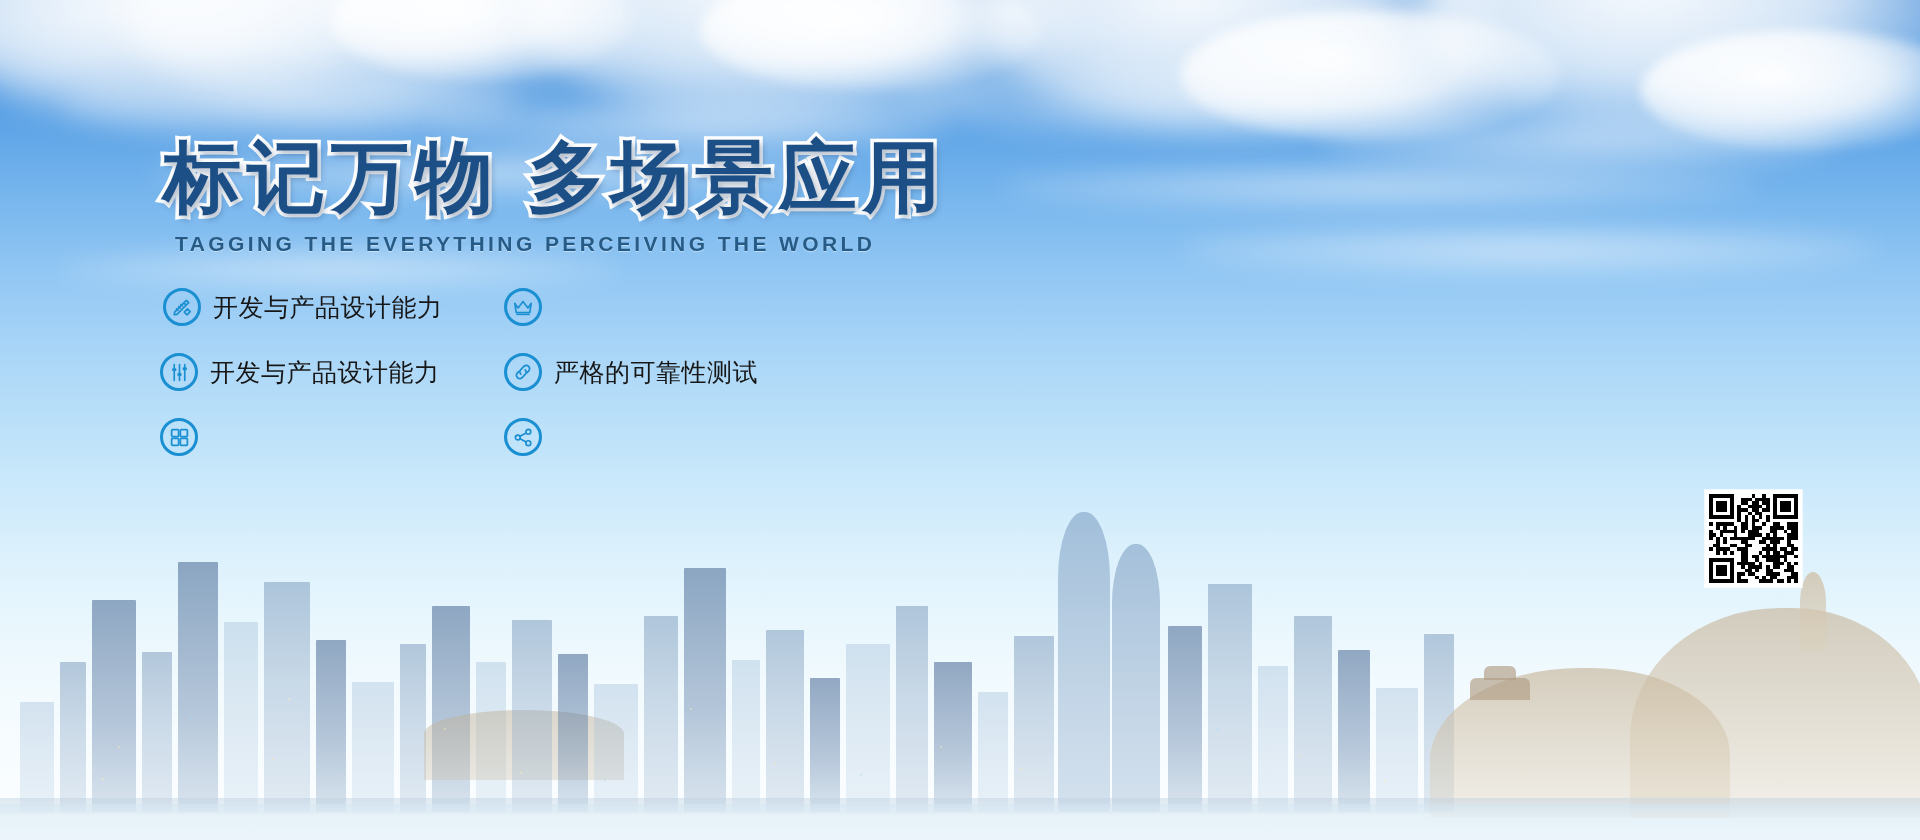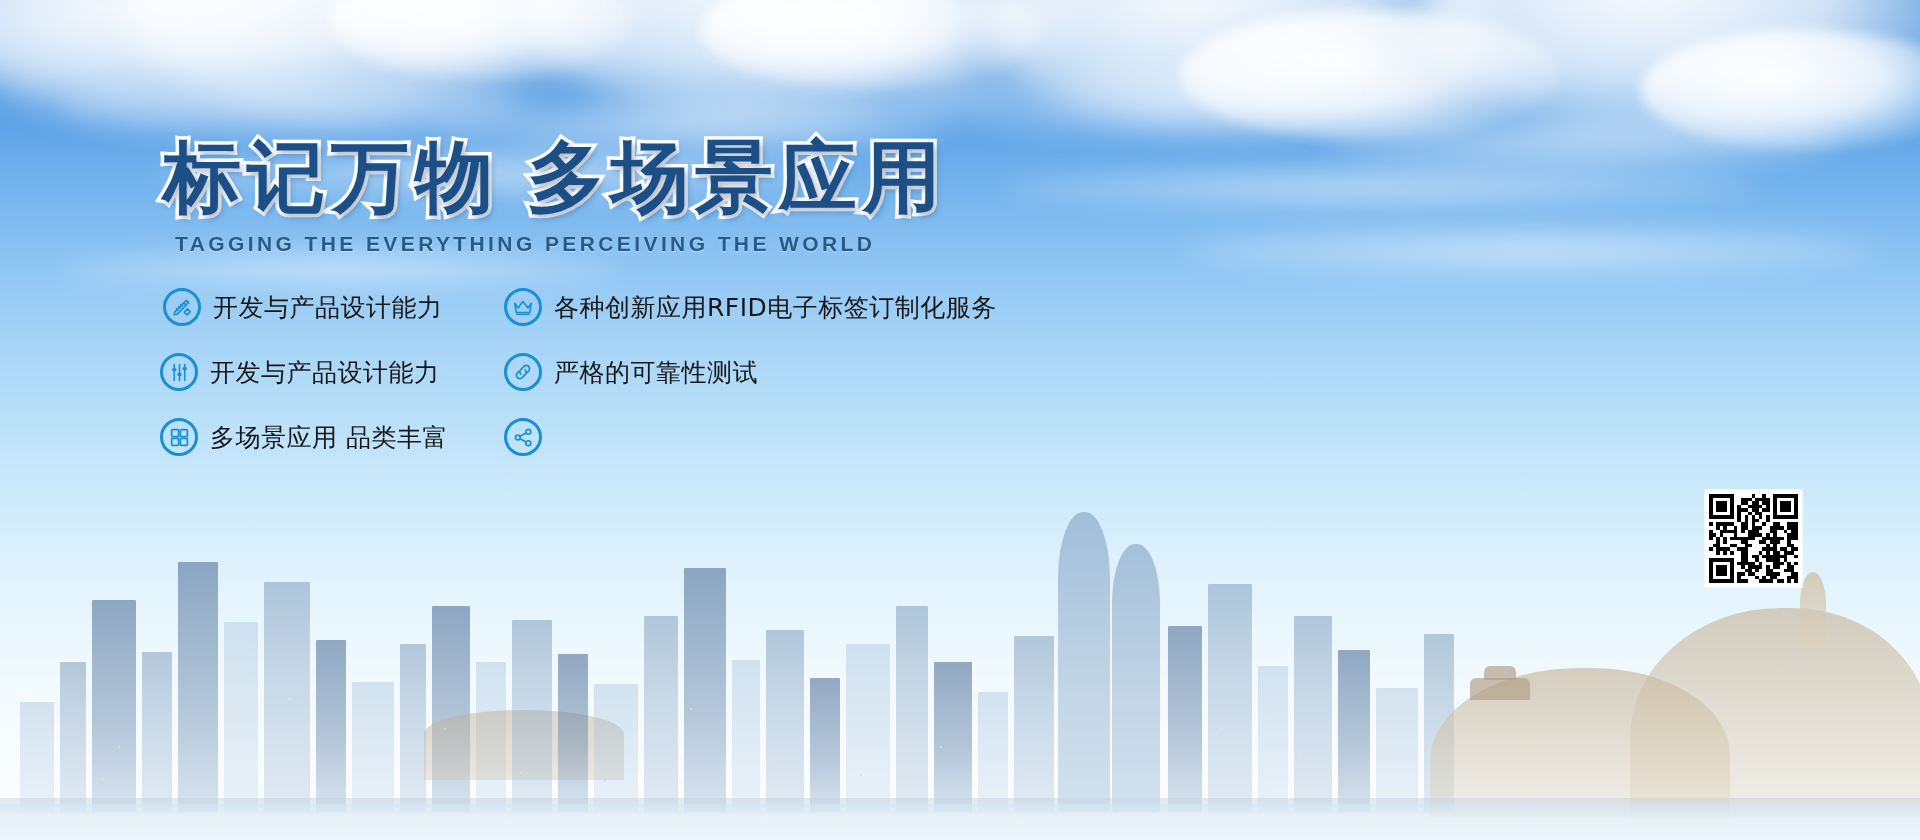--- a/index.html
+++ b/index.html
@@ -263,31 +263,29 @@
 
     <div class="frow" style="left:160px; top:130px;">
       <span class="icon">
         <svg width="21" height="21" viewBox="0 0 24 24" fill="none" stroke="#1a8fd1" stroke-width="2">
           <rect x="3" y="3" width="8" height="8" rx="1"></rect>
           <rect x="13" y="3" width="8" height="8" rx="1"></rect>
           <rect x="3" y="13" width="8" height="8" rx="1"></rect>
           <rect x="13" y="13" width="8" height="8" rx="1"></rect>
         </svg>
       </span>
-      <span class="ftext">多场景应用 品类丰富</span>
     </div>
 
     <div class="frow" style="left:504px; top:0px;">
       <span class="icon">
         <svg width="22" height="22" viewBox="0 0 24 24" fill="none" stroke="#1a8fd1" stroke-width="1.8" stroke-linejoin="round">
           <path d="M3 8 L6.6 13 L12 6 L17.4 13 L21 8 L19.4 18 H4.6 Z"></path>
           <path d="M4.6 20 H19.4"></path>
         </svg>
       </span>
-      <span class="ftext">各种创新应用RFID电子标签订制化服务</span>
     </div>
 
     <div class="frow" style="left:504px; top:65px;">
       <span class="icon">
         <svg width="22" height="22" viewBox="0 0 24 24" fill="none" stroke="#1a8fd1" stroke-width="1.9" stroke-linecap="round">
           <path d="M9.6 14.4 a3.6 3.6 0 0 1 0-5.1 L13 5.9 a3.6 3.6 0 1 1 5.1 5.1 L16.4 12.7"></path>
           <path d="M14.4 9.6 a3.6 3.6 0 0 1 0 5.1 L11 18.1 a3.6 3.6 0 1 1-5.1-5.1 L7.6 11.3"></path>
         </svg>
       </span>
       <span class="ftext">严格的可靠性测试</span>

